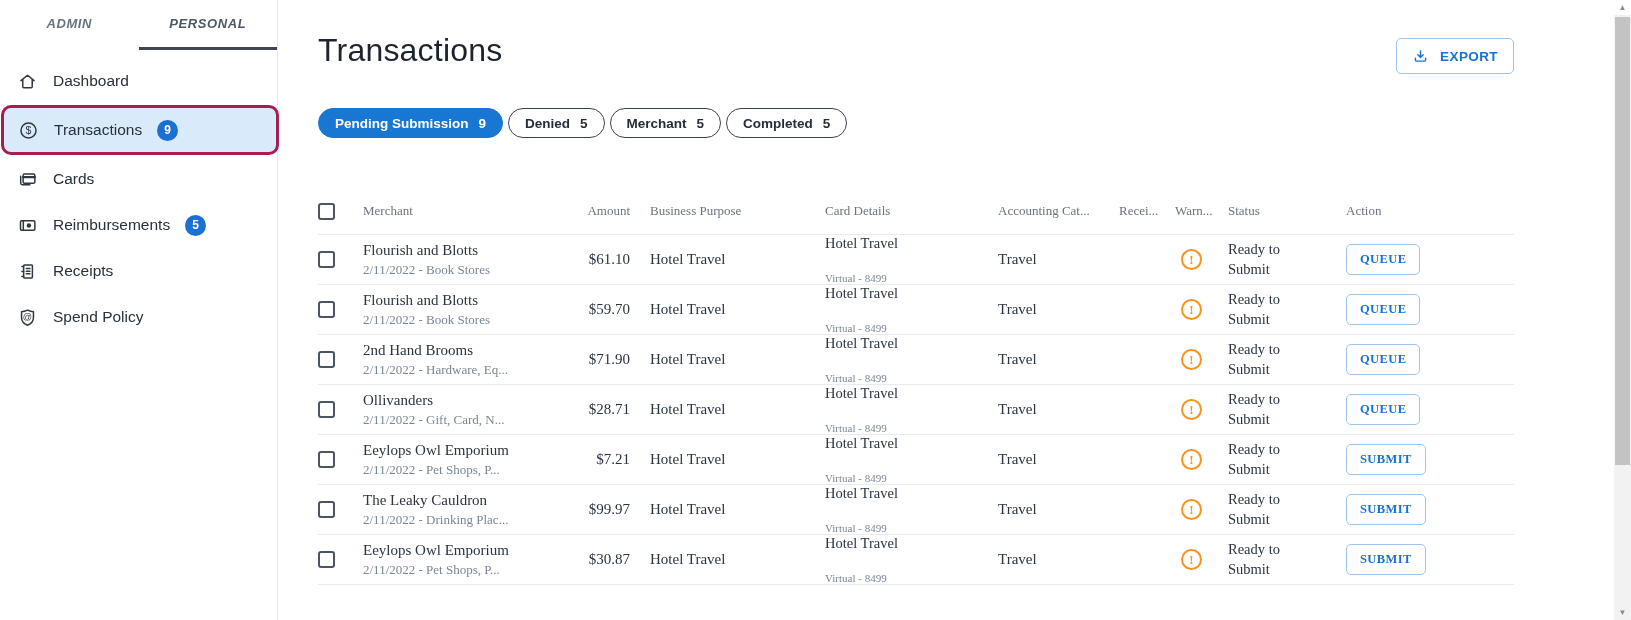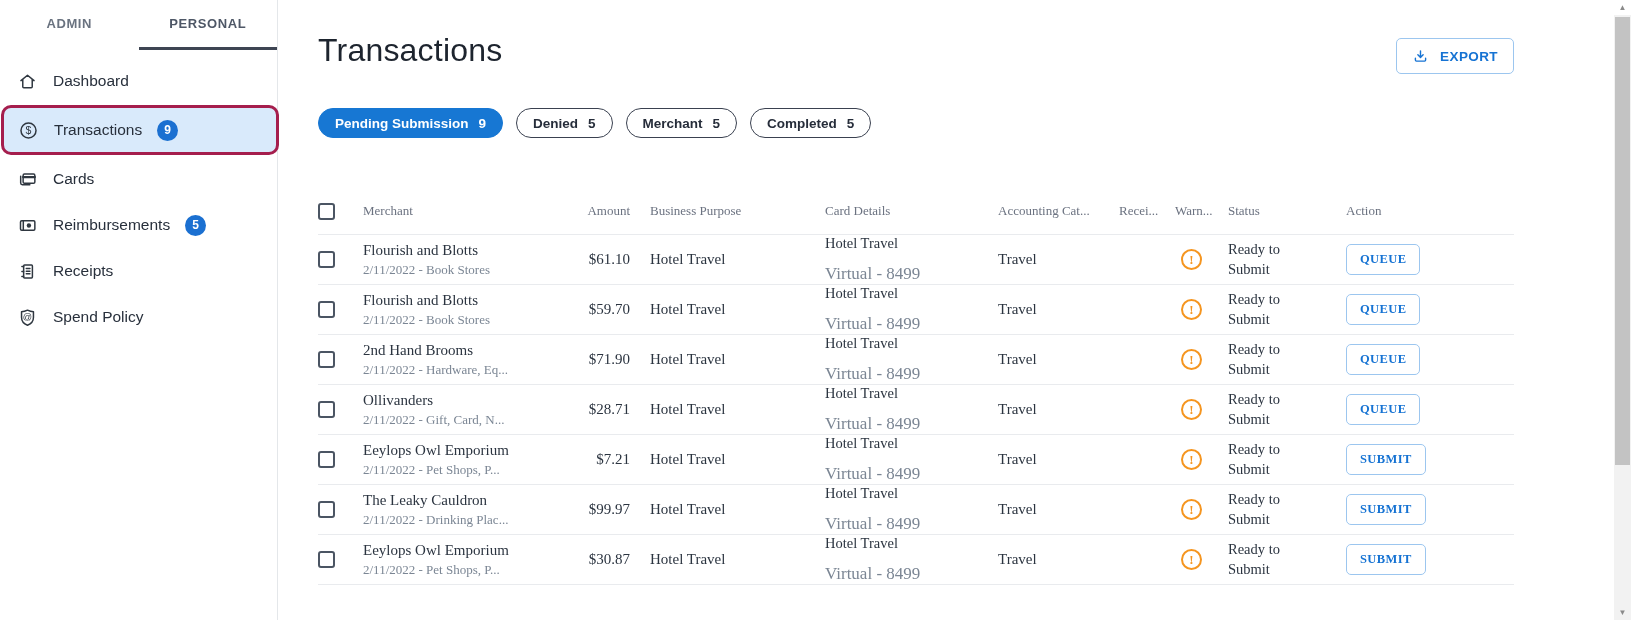--- a/index.html
+++ b/index.html
@@ -5,21 +5,21 @@
   * { margin:0; padding:0; box-sizing:border-box; }
   html,body { width:1631px; height:620px; overflow:hidden; background:#fff;
     font-family:"Liberation Sans", sans-serif; color:#2b3440; }
   .app { display:flex; width:1631px; height:620px; position:relative; }
 
   
   .sidebar { width:278px; flex:0 0 278px; border-right:1px solid #e4e7ea; background:#fff; }
   .side-tabs { display:flex; height:50px; }
   .side-tab { flex:1; display:flex; align-items:center; justify-content:center;
     font-size:13px; font-weight:bold; letter-spacing:0.6px; color:#6a7380; cursor:pointer;
-    border-bottom:3px solid transparent; }
+    border-bottom:3px solid transparent;font-style:italic; }
   .side-tab.active { color:#4e5766; border-bottom-color:#3e4553; }
   .nav { margin-top:8px; }
   .nav-item { height:46px; display:flex; align-items:center; gap:15px; padding:0 17px;
     font-size:15.5px; color:#28303c; cursor:pointer; }
   .nav-item.selected { background:#d9eafb; border:3px solid #a51e4d; border-radius:10px;
     height:50px; margin:1px -2px 1px 1px; padding:0 14px; }
   .nav-icon { width:21px; height:21px; flex:0 0 21px; display:flex; align-items:center; }
   .nav-icon svg { width:21px; height:21px; stroke:#2f3740; fill:none;
     stroke-width:1.7; stroke-linecap:round; stroke-linejoin:round; }
   .badge { min-width:21px; height:21px; border-radius:11px; background:#1b70d1; color:#fff;
@@ -29,21 +29,21 @@
   
   .main { flex:1; padding:0 117px 0 40px; position:relative; }
   .title-row { margin-top:32px; display:flex; align-items:flex-start; justify-content:space-between; }
   .page-title { font-size:32px; font-weight:400; color:#1d242e; letter-spacing:0.2px; }
   .export-btn { display:inline-flex; align-items:center; gap:11px; height:36px; padding:0 15px;
     margin-top:6px; background:#fff; border:1px solid #9cc6ef; border-radius:5px;
     color:#1673d3; font-size:13.5px; font-weight:bold; letter-spacing:0.4px; cursor:pointer; }
   .export-btn svg { width:17px; height:17px; stroke:#1673d3; fill:none;
     stroke-width:2; stroke-linecap:round; stroke-linejoin:round; }
 
-  .pills { margin-top:34px; display:flex; gap:13px; }
+  .pills { margin-top:34px; display:flex; gap:5px; }
   .pill { height:30px; display:inline-flex; align-items:center; gap:10px; padding:0 16px;
     border-radius:16px; font-size:13.5px; font-weight:600; color:#262d3a;
     border:1px solid #3a4150; background:#fff; cursor:pointer; white-space:nowrap; }
   .pill.active { background:#1777d3; border-color:#1777d3; color:#fff; }
 
   
   .table { margin-top:50px;font-family:Liberation Serif, serif; }
   .trow { display:grid;
     grid-template-columns:45px 220px 67px 175px 173px 121px 56px 53px 118px 1fr;
     align-items:center; min-height:50px; border-top:1px solid #e9ebee; }
@@ -51,21 +51,21 @@
   .trow.thead .cell { font-weight:400; }
   .tbody-end { border-top:1px solid #e9ebee; height:7px; }
   .cell { overflow:hidden; white-space:nowrap; }
   .cell.amount { text-align:right; padding-right:20px; font-size:15px; color:#2b3440; }
   .checkbox { width:17px; height:17px; border:2px solid #4b5563; border-radius:3px;
     background:#fff; cursor:pointer; }
   .m-name { font-size:15px; color:#2b3440; }
   .m-sub { font-size:13px; color:#7b8694; margin-top:3px; }
   .bp { font-size:15px; }
   .card1 { font-size:14.5px; color:#2b3440; }
-  .card2 { font-size:17px; color:#7b8694; margin-top:12px; }
+  .card2 { font-size:11px; color:#7b8694; margin-top:20px; }
   .acct { font-size:15px; }
   .warn-ic { width:21px; height:21px; border:2px solid #f5951f; border-radius:50%;
     color:#f5951f; font-weight:bold; font-size:13px; display:inline-flex;
     align-items:center; justify-content:center; margin-left:6px; cursor:default; }
   .status { font-size:14.5px; line-height:1.35; width:72px; white-space:normal; }
   .action-btn { background:#fff; border:1px solid #9cc6ef; border-radius:5px; color:#1673d3;
     font-size:12.5px; font-weight:bold; letter-spacing:0.4px; padding:7px 13px;
     cursor:pointer; font-family:inherit; }
 
   

